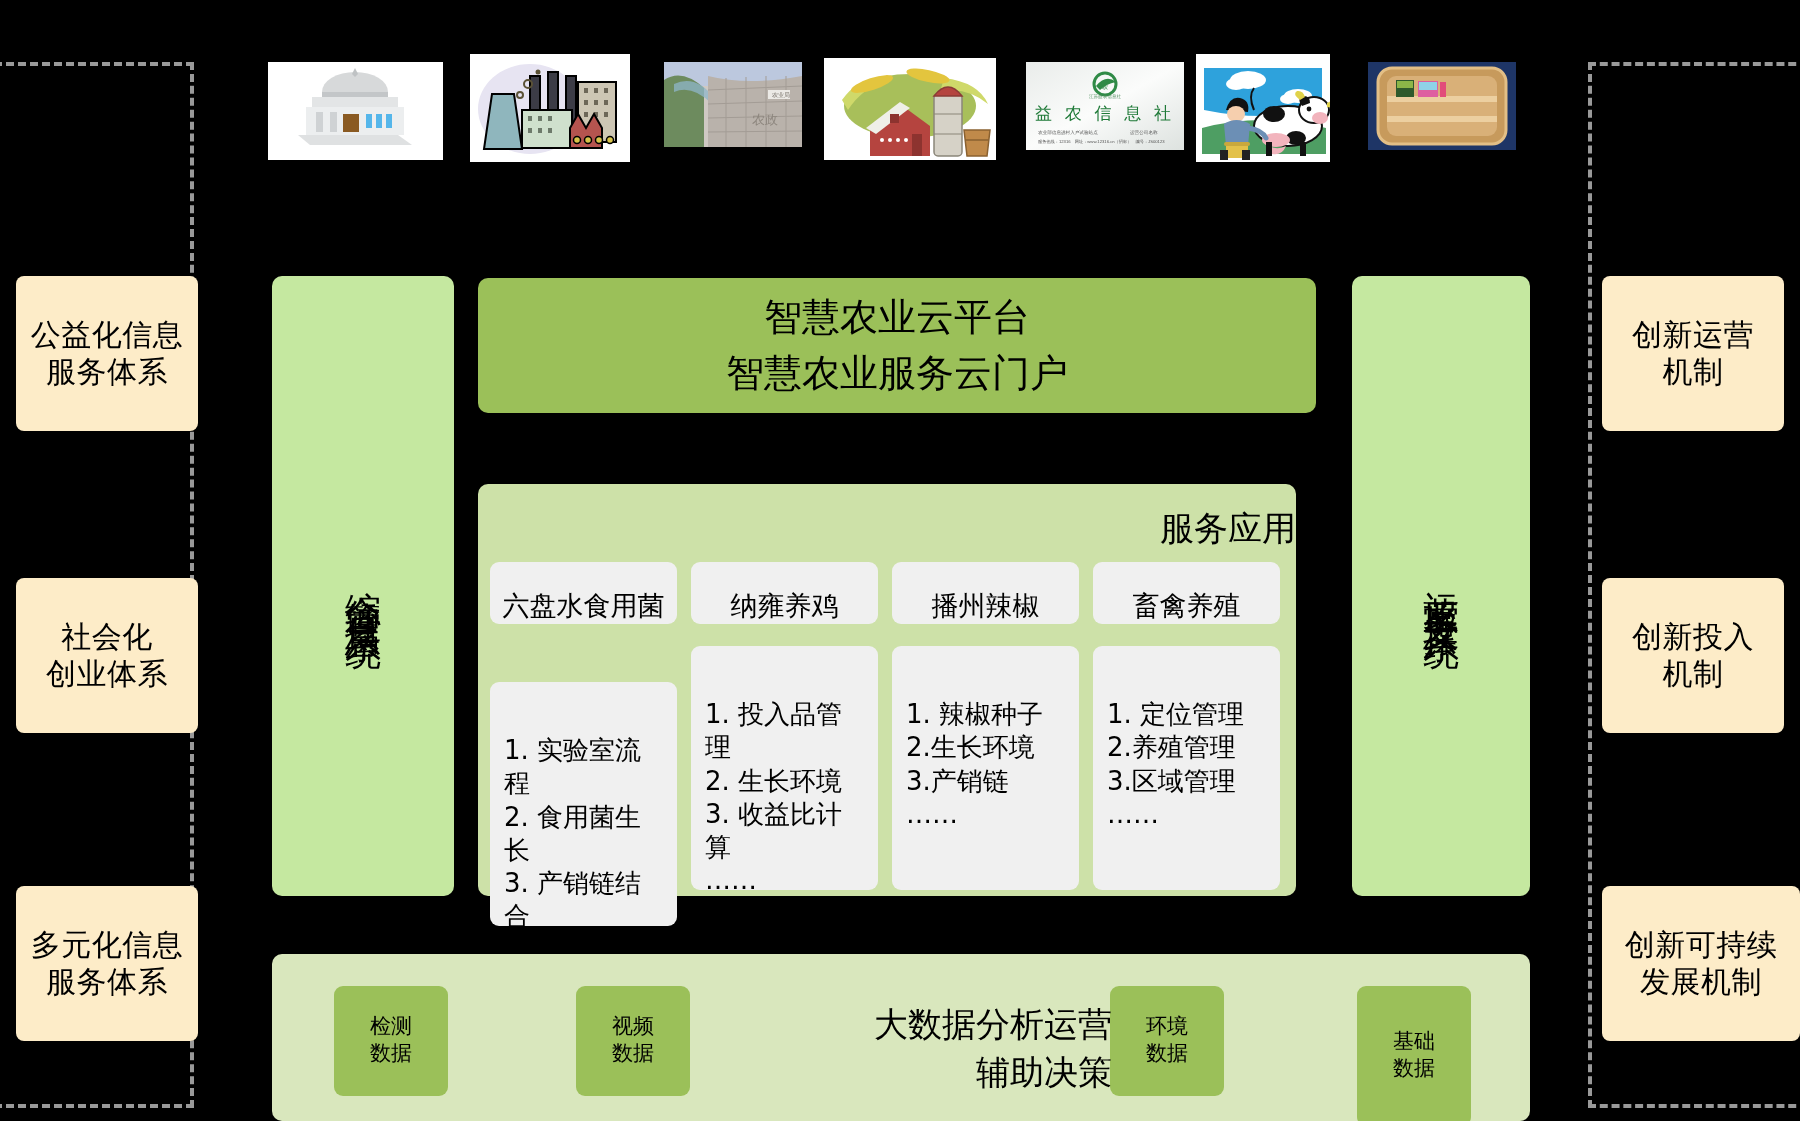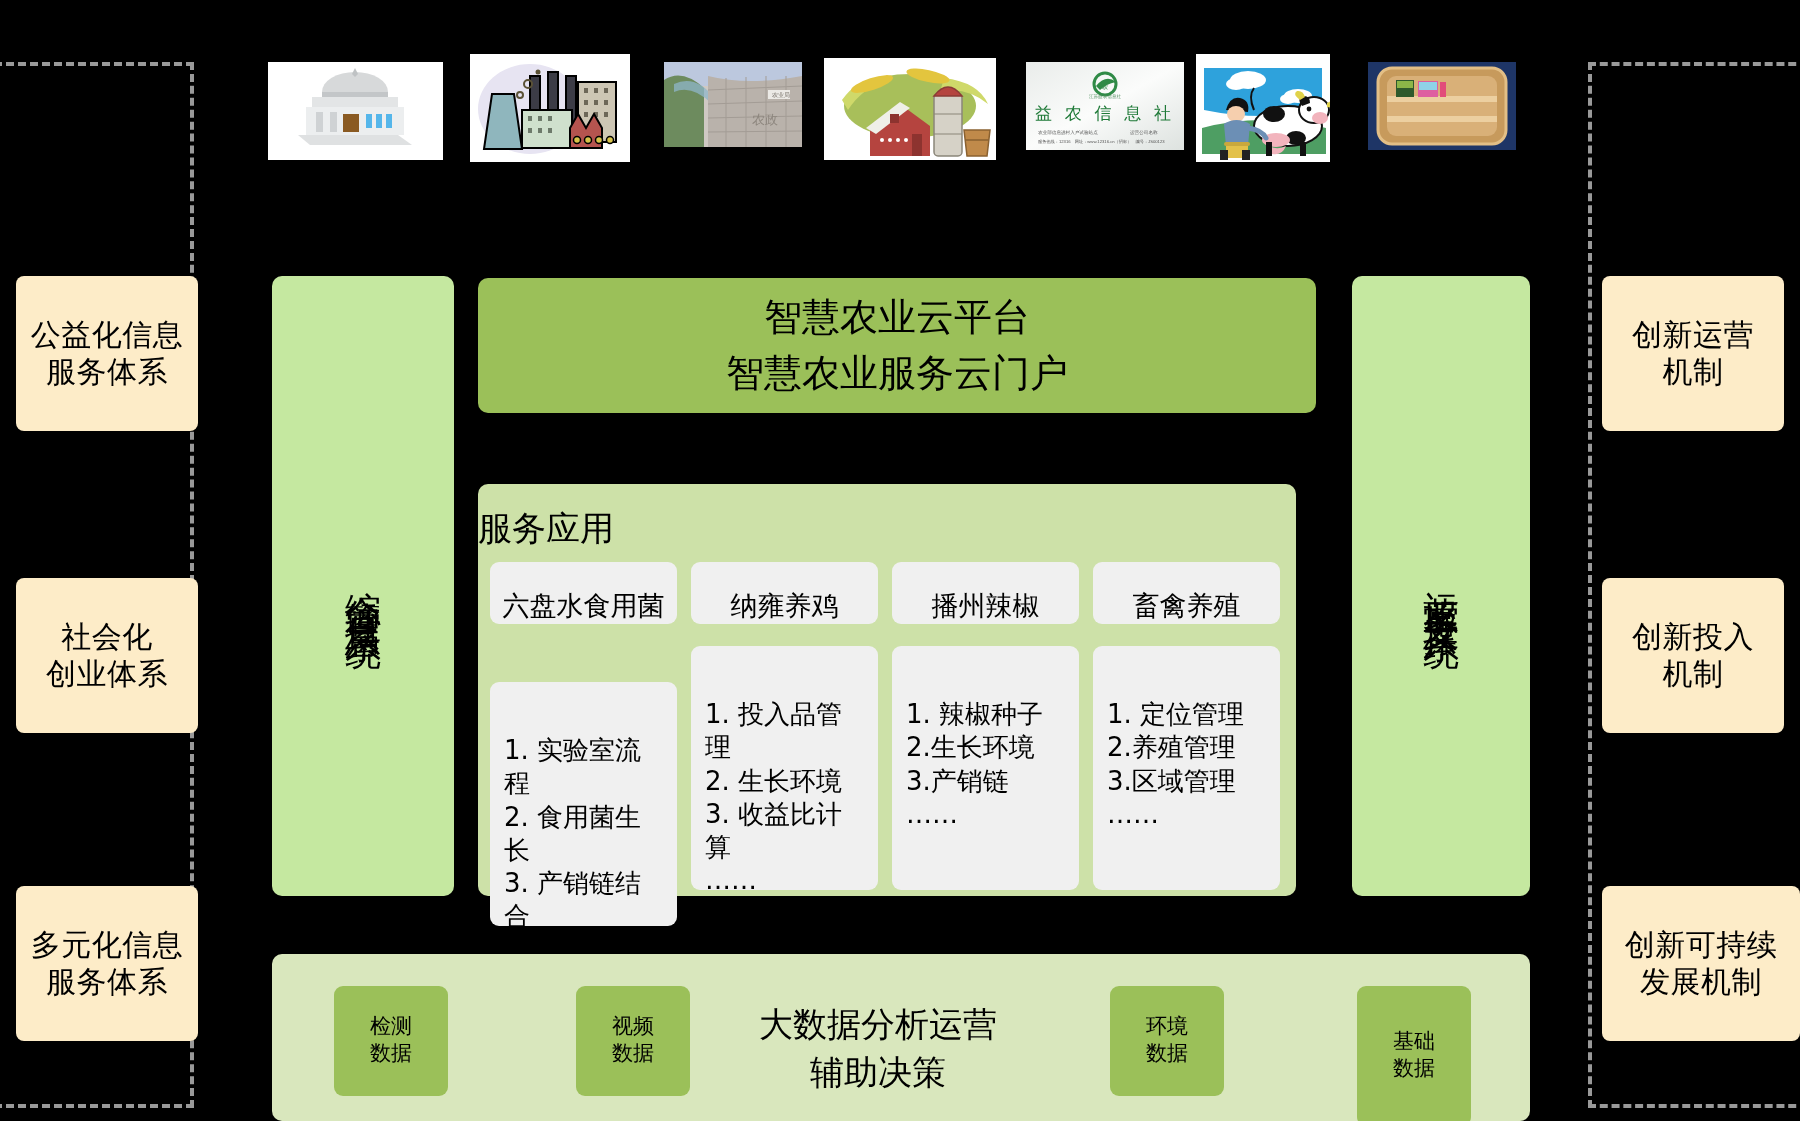--- a/index.html
+++ b/index.html
@@ -38,21 +38,21 @@
   
   .platform{
     background:#9bc059;border-radius:10px;
     display:flex;flex-direction:column;align-items:center;justify-content:center;
     font-size:38px;line-height:1.45;text-align:center;
   }
 
   
   .svcwrap{background:#cde1a8;border-radius:10px;}
   .svctitle{
-    position:absolute;left:0;right:0;top:22px;text-align:left;
+    position:absolute;left:0;right:0;top:22px;text-align:right;
     font-size:34px;
   }
   .svc-head{
     background:#f0f0f0;border-radius:9px;
     display:flex;align-items:flex-end;justify-content:center;
     font-size:27px;text-align:center;
   }
   .svc-body{
     background:#f0f0f0;border-radius:9px;
     font-size:26px;line-height:1.28;padding:52px 10px 0 14px;
@@ -359,16 +359,16 @@
 </div>
 <div class="abs bdchip" style="left:1110px;top:986px;width:114px;height:110px;">
   <span style="white-space:pre-line">环境
 数据</span>
 </div>
 <div class="abs bdchip" style="left:1357px;top:986px;width:114px;height:140px;">
   <span style="white-space:pre-line">基础
 数据</span>
 </div>
 
-<div class="abs bdtitle" style="left:688px;top:1000px;width:380px;">
+<div class="abs bdtitle" style="left:732px;top:1000px;width:380px;text-align:right;">
   <div>大数据分析运营</div>
   <div>辅助决策</div>
 </div>
 
 </body></html>

